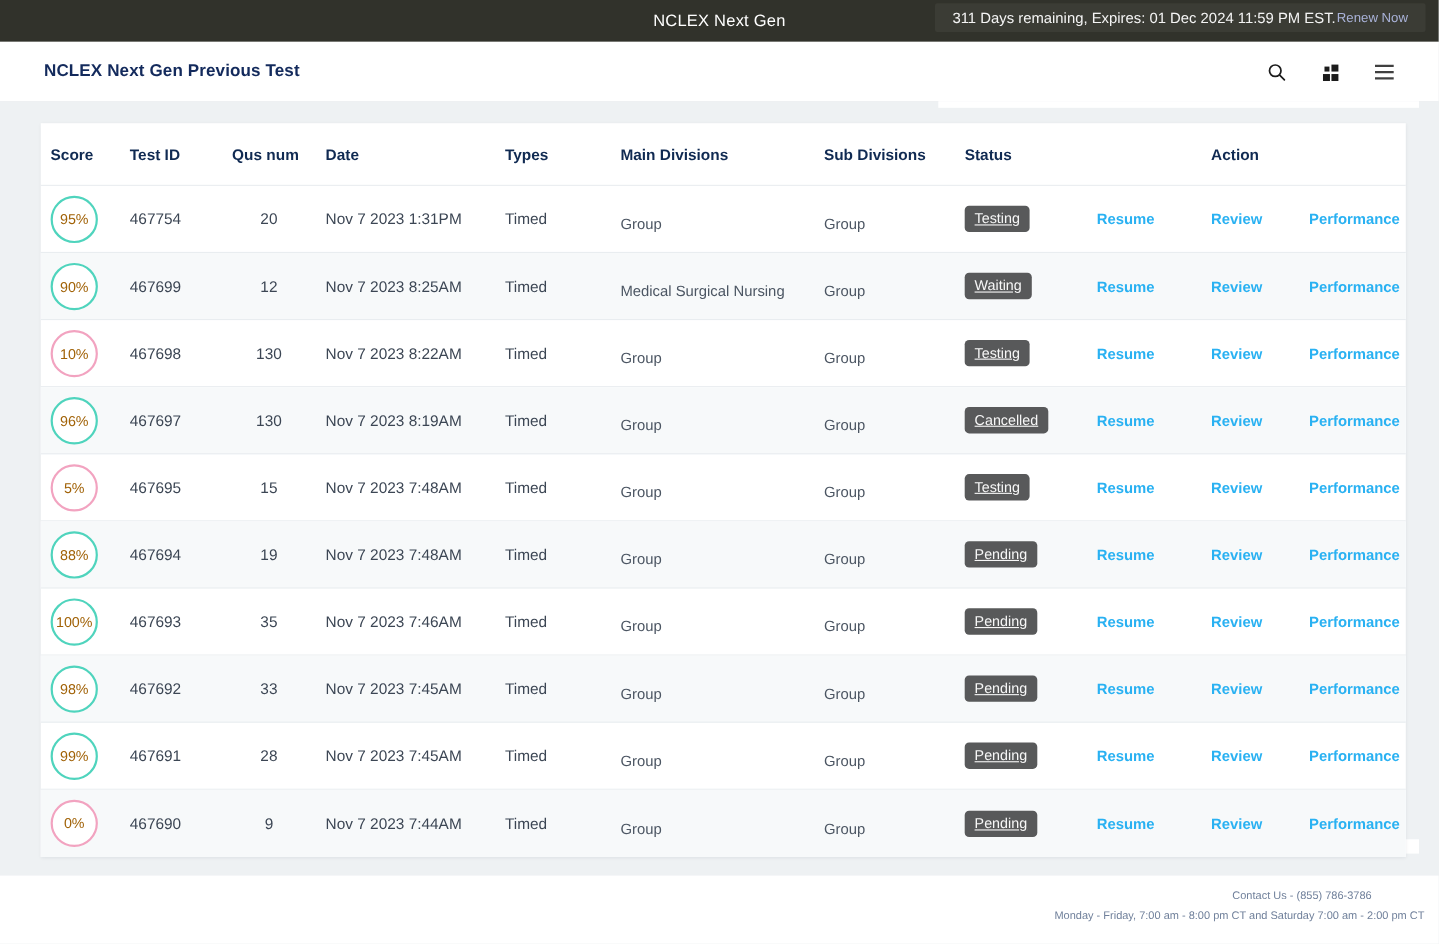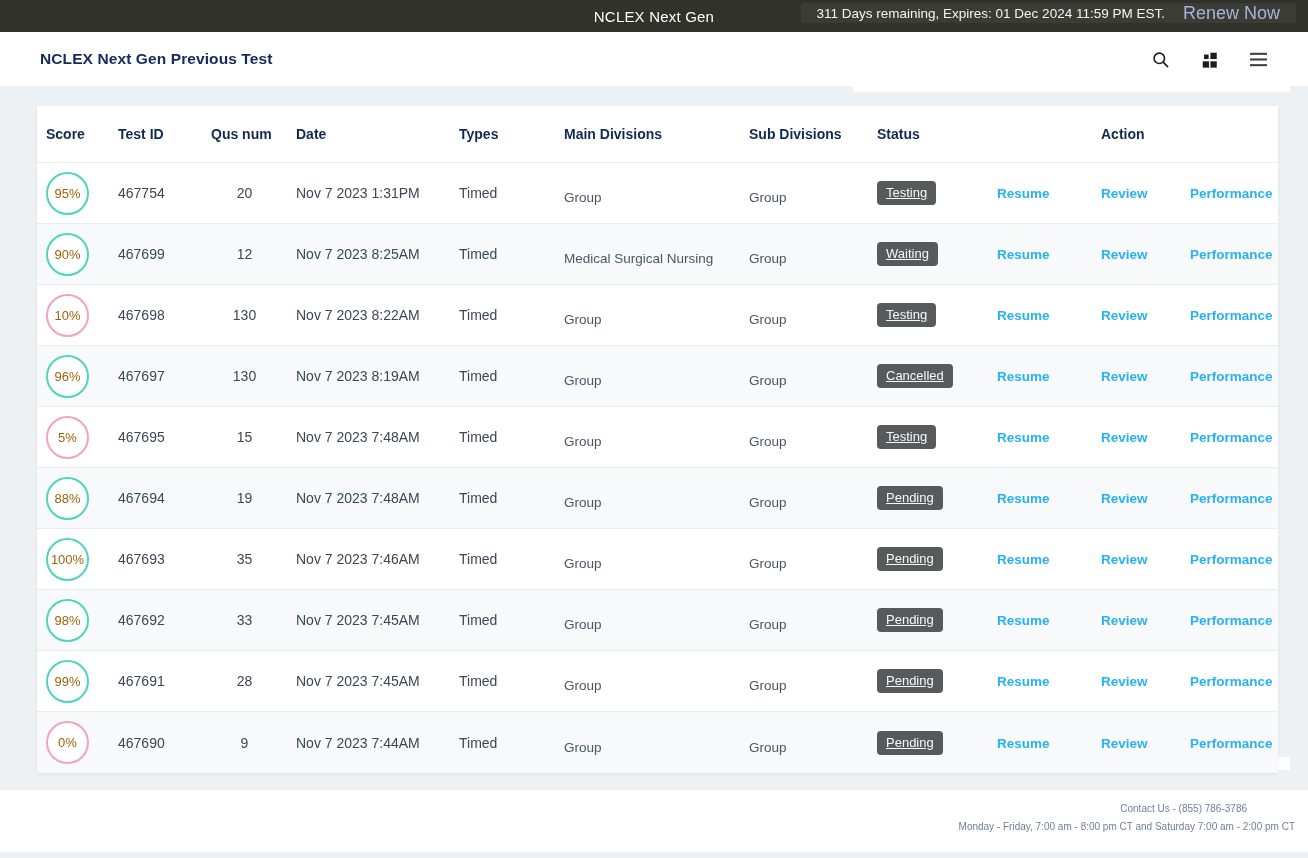--- a/index.html
+++ b/index.html
@@ -1,26 +1,26 @@
 <!DOCTYPE html>
 <html style="--topbar-bg: #31322b; --banner-bg: #3b3c35; --renew-link: #a9b2d8; --page-bg: #eef1f3; --title-navy: #132a5c; --header-text: #102a52; --cell-text: #3c4654; --muted-text: #4c5663; --badge-bg: #58595a; --link-blue: #29b1f2; --teal: #4fd4bd; --pink: #f2a3c0; --row-alt-bg: #f7f9fa; --row-border: #e9edf0; --footer-text: #8492ab;"><head>
 <meta charset="utf-8">
 <style>
   * { margin:0; padding:0; box-sizing:border-box; }
   html,body { width:1308px; height:858px; overflow:hidden;
     font-family:"Liberation Sans", sans-serif; background:var(--page-bg,#eef1f3); }
 
   
-  .topbar { position:relative; height:32px; background:var(--topbar-bg,#31322b);
+  .topbar { position:relative; height:38px; background:var(--topbar-bg,#31322b);
     display:flex; align-items:center; justify-content:center; }
   .topbar-title { color:#ffffff; font-size:15px; font-weight:500; letter-spacing:.2px; }
   .banner { position:absolute; right:12px; top:3px; bottom:9px; background:var(--banner-bg,#3b3c35);
     display:flex; align-items:center; padding:0 16px; border-radius:2px;justify-content:center; }
   .banner-text { color:#f4f4f4; font-size:13.5px; }
-  .renew { color:var(--renew-link,#a9b2d8); font-size:18px; margin-left:18px; text-decoration:none; cursor:pointer; }
+  .renew { color:var(--renew-link,#a9b2d8); font-size:12px; margin-left:1px; text-decoration:none; cursor:pointer; }
 
   
   .appbar { position:relative; height:54px; background:#ffffff; display:flex; align-items:center;
     padding:0 40px; box-shadow:0 2px 5px rgba(30,40,60,.05);justify-content:flex-end; }
   .page-title { color:var(--title-navy,#132a5c); font-size:15.5px; font-weight:700; letter-spacing:.1px; }
   .appbar-icons { margin-left:auto; display:flex; align-items:center; gap:29px; }
   .icon-btn { width:20px; height:20px; display:flex; align-items:center; justify-content:center; cursor:pointer; }
 
   
   .content { position:relative; height:704px; background:var(--page-bg,#eef1f3); }

